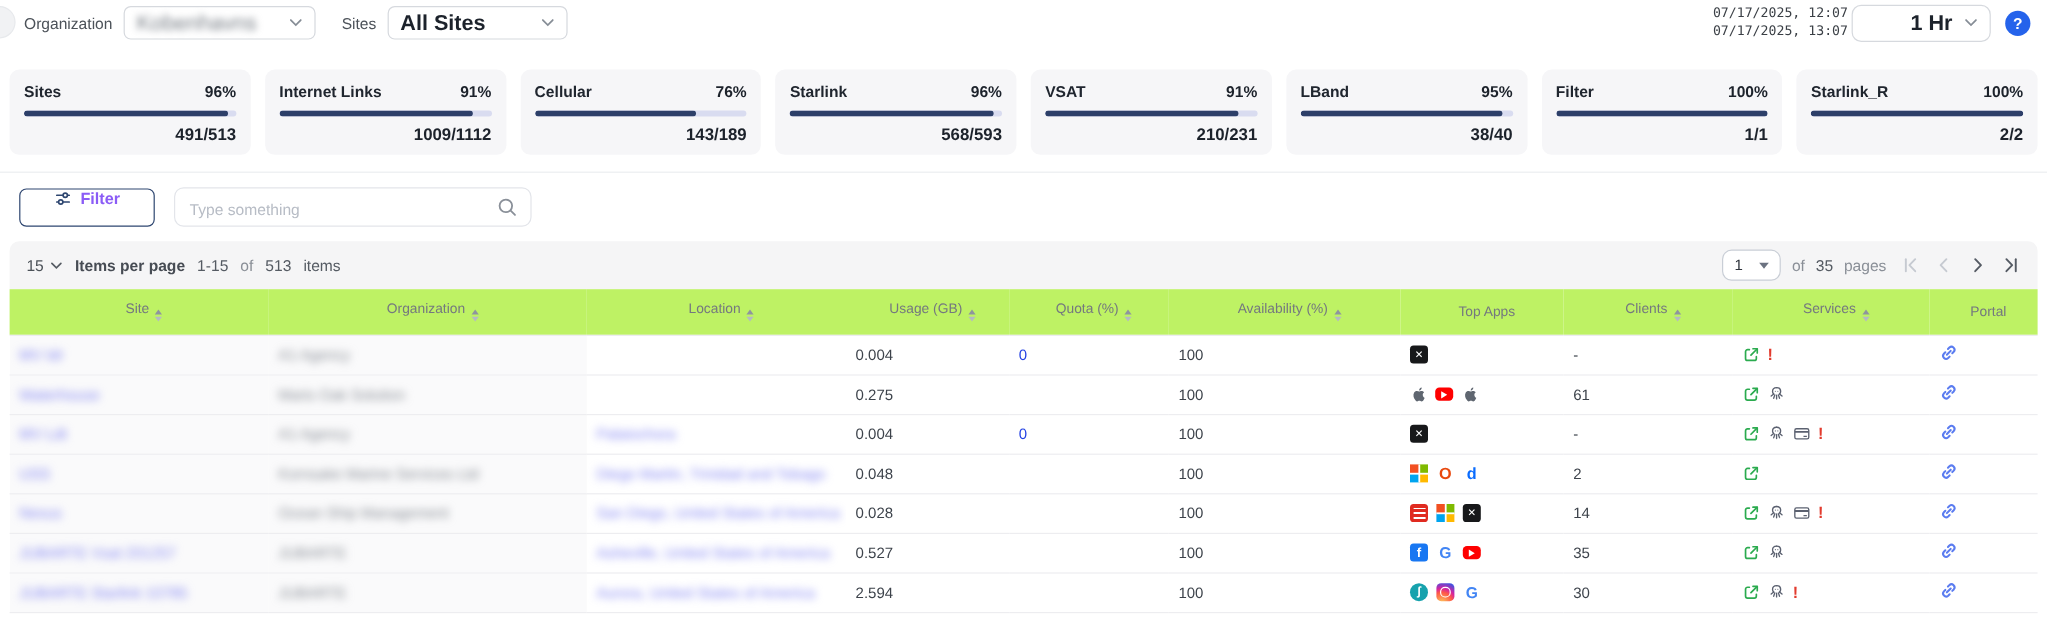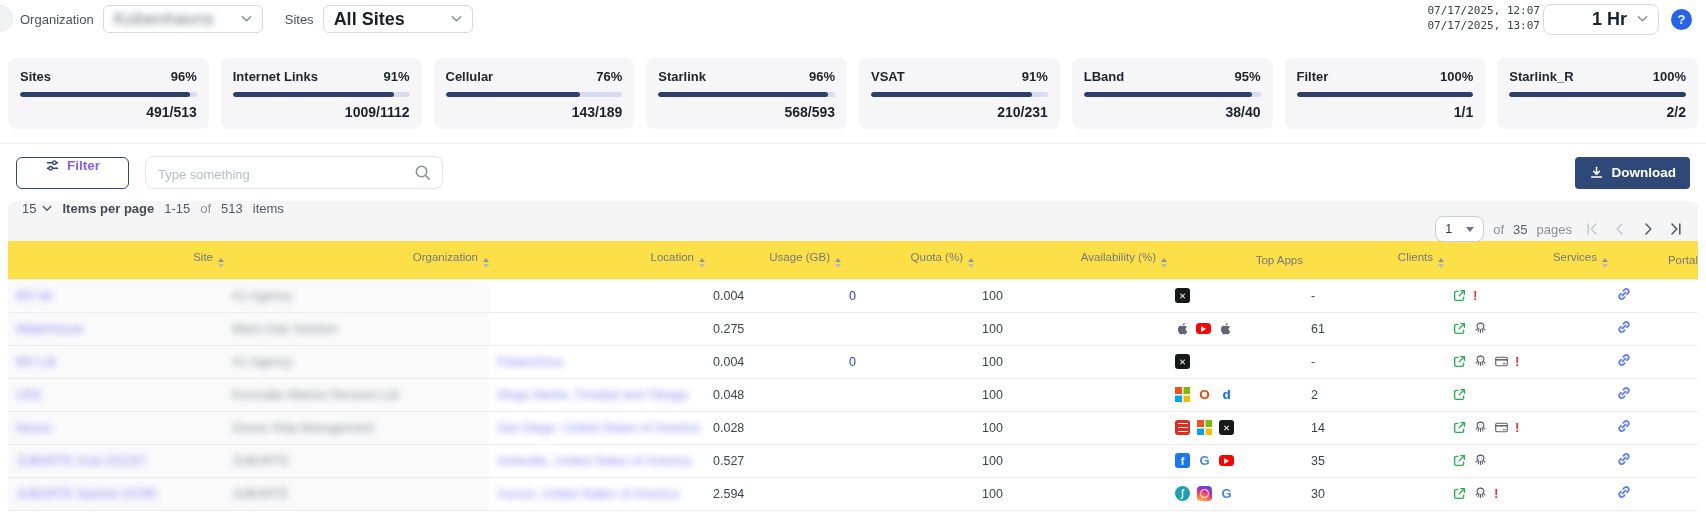--- a/index.html
+++ b/index.html
@@ -37,33 +37,33 @@
   .toolbar { display:flex; align-items:center; padding:12px 16px; gap:16px; }
   .filter-btn { display:flex; gap:7px; height:32px; padding:0 28px; border:1.5px solid #2e4670; border-radius:6px; color:#8b5cf6; font-weight:700; font-size:13.5px; background:#fff; cursor:pointer; }
   .search { position:relative; width:298px; }
   .search input { width:100%; height:33px; border:1px solid #e3e5ea; border-radius:8px; padding:4px 38px 0 12px; font-size:13px; color:#333; outline:none; font-family:inherit; background:#fff; }
   .search input::placeholder { color:#b7bcc5; }
   .search .mag { position:absolute; right:11px; top:7px; }
   .download-btn { margin-left:auto; display:flex; align-items:center; gap:8px; height:32px; padding:0 14px; background:#2e4977; color:#fff; border:none; border-radius:4px; font-weight:700; font-size:13.5px; cursor:pointer; }
 
   
   .list { margin:0 8px; }
-  .pagestrip { display:flex; background:#f5f5f6; border-radius:8px 8px 0 0; height:40px; padding:0 14px; font-size:13px; color:#555b63;flex-direction:column; }
+  .pagestrip { display:flex; background:#f5f5f6; border-radius:8px 8px 0 0; height:40px; padding:0 14px; font-size:13px; color:#555b63; }
   .ps-left { display:flex; align-items:center; gap:10px; }
   .page-size { display:flex; align-items:center; gap:6px; cursor:pointer; color:#4c5259; }
   .ipp { font-weight:700; color:#474c54; }
   .dim { color:#8a8f97; }
   .ps-right { margin-left:auto; display:flex; align-items:center; gap:9px; }
   .page-select { display:flex; align-items:center; gap:14px; border:1px solid #c9ced6; background:#fff; border-radius:8px; height:26px; padding:0 9px; font-size:12.5px; color:#2e333b; cursor:pointer; }
   .caret { width:0; height:0; border-left:4px solid transparent; border-right:4px solid transparent; border-top:5px solid #6b7280; }
   .nav-ic { display:inline-flex; cursor:pointer; margin-left:3px; }
 
   
   table { width:100%; border-collapse:collapse; table-layout:fixed; }
-  thead th { height:38px; font-weight:400; font-size:11.5px; color:#74787f; text-align:right; padding:0 0 0 8px; background:#fde047; border-bottom:1px solid #ececef; white-space:nowrap; }
+  thead th { height:38px; font-weight:400; font-size:11.5px; color:#74787f; text-align:center; padding:0 0 0 8px; background:#bef264; border-bottom:1px solid #ececef; white-space:nowrap; }
   tbody td { height:33px; border-bottom:1px solid #ededf0; padding:0 0 0 8px; font-size:12.5px; color:#3d434b; white-space:nowrap; overflow:hidden; }
   td.c-site, td.c-org { background:#fafafb; }
   .blur-link { color:#8386f2; filter:blur(3.5px); user-select:none; cursor:pointer; }
   .blur-gray { color:#878c94; filter:blur(3.5px); user-select:none; }
   .quota-link { color:#2442e3; cursor:pointer; }
   .sort { display:inline-flex; flex-direction:column; gap:2px; margin-left:5px; vertical-align:-1px; }
   .sort i { display:block; width:0; height:0; border-left:3.5px solid transparent; border-right:3.5px solid transparent; }
   .sort .up { border-bottom:4px solid #8e959e; }
   .sort .dn { border-top:4px solid #b4bac2; }
 
@@ -223,28 +223,20 @@
     </button>
     <div class="search">
       <input type="text" placeholder="Type something" style="">
       <span class="mag">
         <svg width="19" height="19" viewBox="0 0 20 20" fill="none" stroke="#8a9099" stroke-width="1.6" stroke-linecap="round">
             <circle cx="9" cy="9" r="5.5"></circle>
             <path d="M13.2 13.2L17 17"></path>
           </svg>
       </span>
     </div>
-    <button class="download-btn">
-      <svg width="15" height="15" viewBox="0 0 16 16" fill="none" stroke="#fff" stroke-width="1.6" stroke-linecap="round" stroke-linejoin="round">
-          <path d="M8 2.5v7"></path>
-          <path d="M5 6.8L8 9.8l3-3"></path>
-          <path d="M2.8 12.8h10.4"></path>
-        </svg>
-      <span>Download</span>
-    </button>
   </div>
 
   <div class="list">
 
     <div class="pagestrip">
       <div class="ps-left">
         <span class="page-size">
           <span>15</span>
           <svg width="10" height="7" viewBox="0 0 12 8" fill="none" stroke="#555b63" stroke-width="1.7" stroke-linecap="round">
               <path d="M1.5 1.5L6 6l4.5-4.5"></path>

